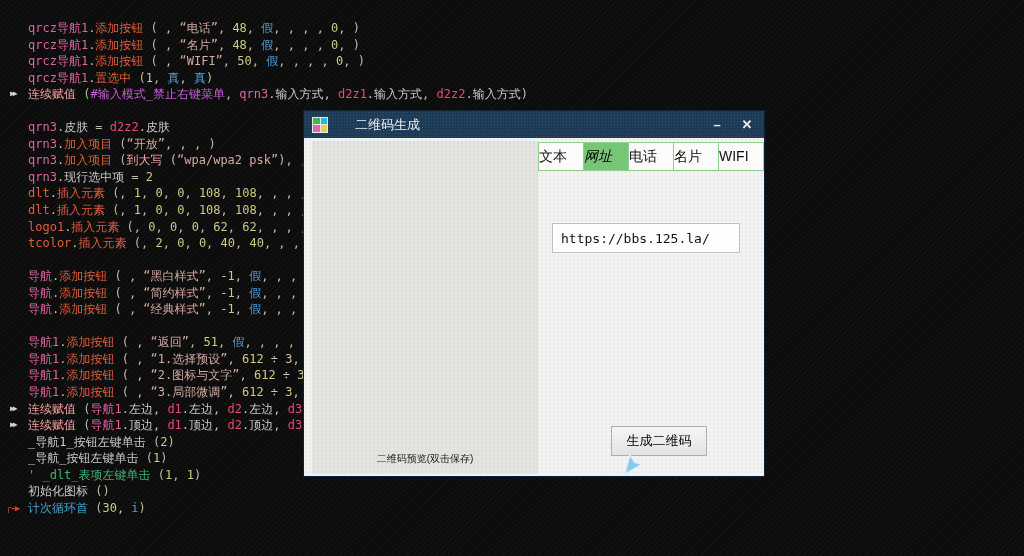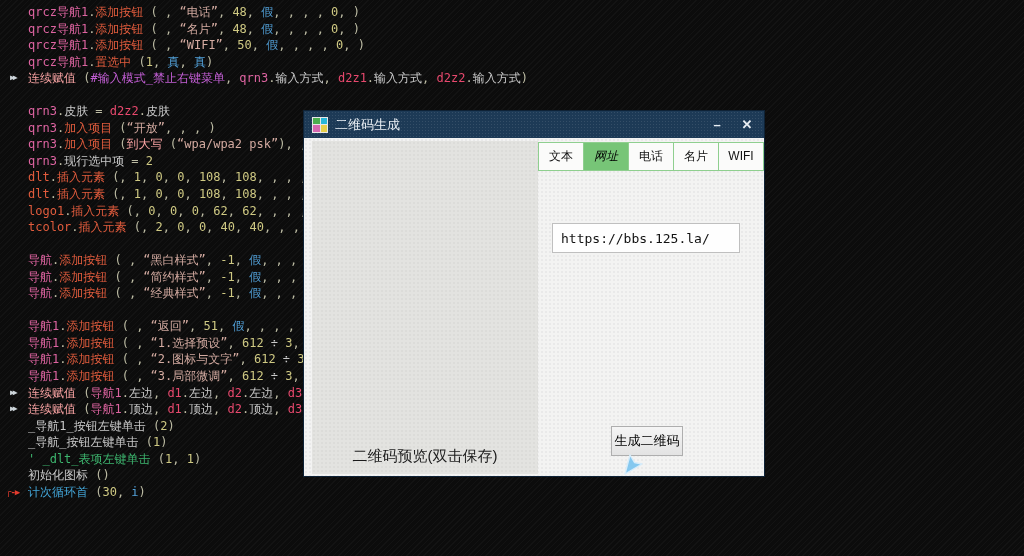--- a/index.html
+++ b/index.html
@@ -3,21 +3,21 @@
 <meta charset="utf-8">
 <style>
   html,body{margin:0;padding:0;}
   body{
     width:1024px;height:556px;overflow:hidden;position:relative;
     background:#0c0c0c;
     background-image:repeating-linear-gradient(135deg, rgba(255,255,255,0.028) 0px, rgba(255,255,255,0.028) 1px, transparent 1px, transparent 4px);
     font-family:"DejaVu Sans Mono",monospace;
   }
   
-  .editor{position:absolute;inset:0;padding-top:4px;}
+  .editor{position:absolute;inset:0;padding-top:20px;}
   .cl{position:relative;height:16.55px;line-height:16.55px;padding-left:28px;font-size:12px;white-space:pre;}
   .mk{position:absolute;font-weight:bold;}
   .mk-play{left:10px;top:0;font-size:8px;letter-spacing:-2px;color:#cdd5da;}
   .mk-loop{left:6px;top:0;font-size:9px;letter-spacing:-1px;color:#e23b2e;}
   .s-cmp{color:#de64a1}
   .s-mth{color:#e25c3d}
   .s-pn{color:#bdbca4}
   .s-st{color:#d4aba1}
   .s-nm{color:#cfc983}
   .s-bl{color:#52a0d8}
@@ -25,46 +25,46 @@
   .s-fn{color:#fca5a5}
   .s-pl{color:#c9c9c9}
   .s-cm{color:#3db56e}
   .s-lp{color:#42a4d6}
   .s-vr{color:#e8496e}
   
   .dialog{position:absolute;left:303px;top:110px;width:462px;height:367px;box-sizing:border-box;
     border:1px solid #0e2236;background:#f3f3f2;font-family:"Liberation Sans",sans-serif;}
   .titlebar{position:absolute;left:0;top:0;right:0;height:27px;background:#1d3a56;
     background-image:radial-gradient(rgba(255,255,255,0.10) 1px, transparent 1px);background-size:3px 3px;
-    display:flex;align-items:center;}
+    display:flex;align-items:center;gap:20px;}
   .titlebar .qr-icon{width:16px;height:16px;margin:0 7px 0 8px;background:#e8e8e8;display:grid;
     grid-template-columns:1fr 1fr;grid-template-rows:1fr 1fr;gap:1px;padding:1px;box-sizing:border-box;}
   .qr-icon i{display:block;}
   .qr-icon i:nth-child(1){background:#4caf50;}
   .qr-icon i:nth-child(2){background:#29b6d8;}
   .qr-icon i:nth-child(3){background:#d667b0;}
   .qr-icon i:nth-child(4){background:#e7cf4a;}
   .title-text{color:#eef3f8;font-size:13px;}
   .win-btn{position:absolute;top:0;width:30px;height:27px;color:#e9eef3;text-align:center;line-height:27px;font-size:13px;cursor:default;}
   .btn-min{right:32px;font-weight:bold;}
   .btn-close{right:2px;font-weight:bold;}
   .dlg-body{position:absolute;left:0;top:27px;right:0;bottom:0;background:#f3f3f2;
     background-image:radial-gradient(rgba(0,0,0,0.04) 1px, transparent 1px);background-size:4px 4px;}
   .preview-panel{position:absolute;left:8px;top:3px;width:226px;height:333px;background:#e3e3e0;
     background-image:radial-gradient(rgba(0,0,0,0.03) 1px, transparent 1px);background-size:4px 4px;}
-  .preview-label{position:absolute;left:0;right:0;bottom:8px;text-align:center;font-size:15px;color:#1b1b1b;}
+  .preview-label{position:absolute;left:0;right:0;bottom:8px;text-align:center;font-size:10px;color:#1b1b1b;}
   .tab-bar{position:absolute;left:234px;top:4px;width:226px;height:29px;display:flex;}
   .tab{flex:1;box-sizing:border-box;border:1px solid #8fcf8f;margin-left:-1px;background:#fbfbfa;
-    color:#111;font-size:12px;text-align:center;line-height:27px;}
+    color:#111;font-size:14px;line-height:27px;}
   .tab:first-child{margin-left:0;}
   .tab.active{background:#77c577;color:#000;font-style:italic;}
   .url-input{position:absolute;left:248px;top:85px;width:188px;height:30px;box-sizing:border-box;
     border:1px solid #bfbfbf;background:#fefefe;font-family:"DejaVu Sans Mono",monospace;font-size:13px;
     color:#111;padding:0 8px;outline:none;}
-  .gen-btn{position:absolute;left:307px;top:288px;width:72px;height:30px;box-sizing:border-box;
+  .gen-btn{position:absolute;left:307px;top:288px;width:96px;height:30px;box-sizing:border-box;
     border:1px solid #aeaeae;background:linear-gradient(#f5f5f5,#e3e3e3);font-size:13px;color:#000;
     text-align:center;line-height:28px;font-family:"Liberation Sans",sans-serif;}
   .cursor{position:absolute;left:316px;top:314px;width:26px;height:26px;pointer-events:none;}
 </style>
 </head>
 <body>
 
 <div class="editor">
     <div class="cl"><span class="s-cmp">qrcz导航1</span><span class="s-pn">.</span><span class="s-mth">添加按钮</span><span class="s-pn"> ( , </span><span class="s-st">“电话”</span><span class="s-pn">, </span><span class="s-nm">48</span><span class="s-pn">, </span><span class="s-bl">假</span><span class="s-pn">, , , , </span><span class="s-nm">0</span><span class="s-pn">, )</span></div>
     <div class="cl"><span class="s-cmp">qrcz导航1</span><span class="s-pn">.</span><span class="s-mth">添加按钮</span><span class="s-pn"> ( , </span><span class="s-st">“名片”</span><span class="s-pn">, </span><span class="s-nm">48</span><span class="s-pn">, </span><span class="s-bl">假</span><span class="s-pn">, , , , </span><span class="s-nm">0</span><span class="s-pn">, )</span></div>

